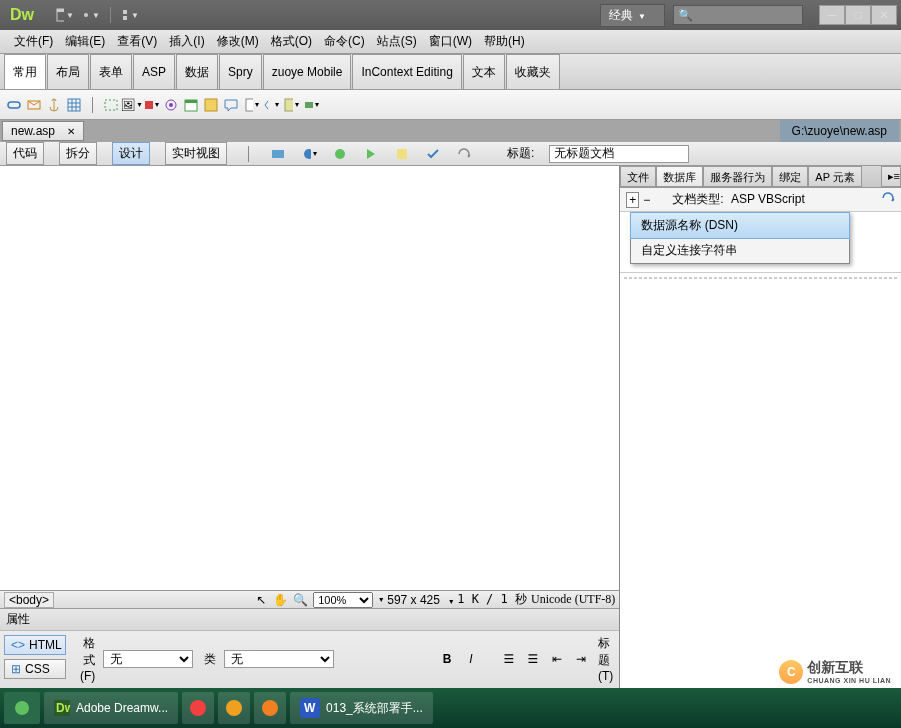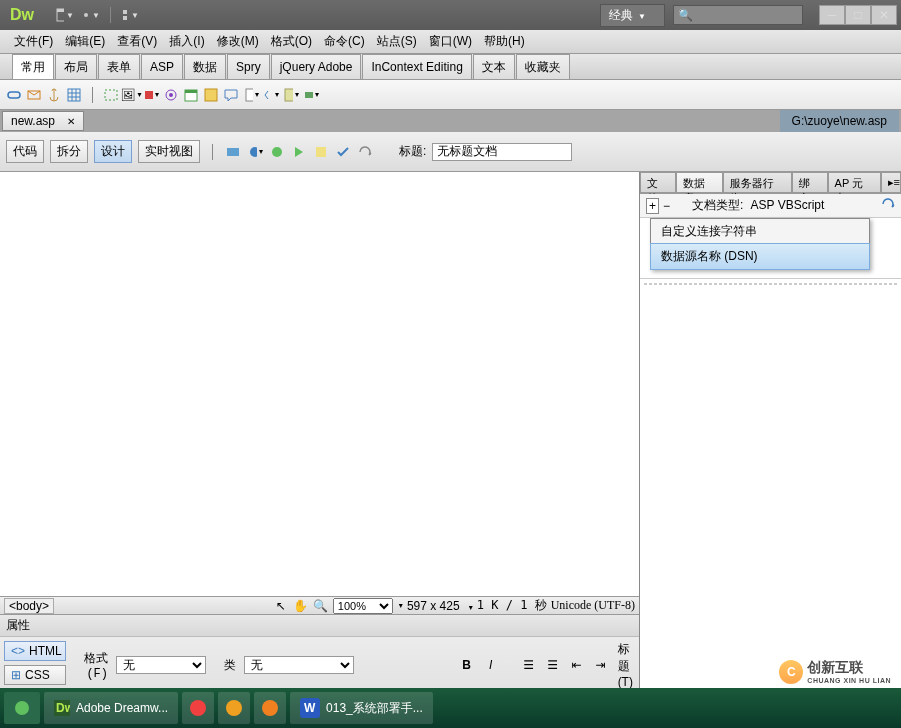--- a/index.html
+++ b/index.html
@@ -9,29 +9,29 @@
 .tb-icon{width:18px;height:18px;margin:0 4px;display:inline-flex;align-items:center;justify-content:center;cursor:pointer}
 .tb-sep{width:1px;height:16px;background:#888;margin:0 6px}
 .dropdown-arrow{font-size:8px;margin-left:2px}
 .classic-select{background:#777;border:1px solid #555;padding:2px 18px 2px 8px;color:#fff;margin-left:auto;position:relative}
 .search-box{background:#888;border:1px solid #555;width:130px;height:20px;margin:0 8px;display:flex;align-items:center;padding:0 4px}
 .search-box input{background:transparent;border:none;outline:none;width:100%;color:#eee}
 .win-controls{display:flex;gap:0;margin-left:8px}
 .win-btn{width:26px;height:20px;background:#ccc;border:1px solid #999;display:flex;align-items:center;justify-content:center;font-family:Arial;cursor:pointer}
 .menubar{height:24px;background:linear-gradient(#e8e8e8,#d4d4d4);display:flex;align-items:center;padding:0 8px;border-bottom:1px solid #999}
 .menu-item{padding:2px 6px;cursor:pointer}
-.insert-tabs{height:26px;background:linear-gradient(#e8e8e8,#d0d0d0);display:flex;align-items:stretch;border-bottom:1px solid #999;padding-left:12px}
+.insert-tabs{height:36px;background:linear-gradient(#e8e8e8,#d0d0d0);display:flex;align-items:stretch;border-bottom:1px solid #999;padding-left:4px}
 .itab{padding:3px 8px;border:1px solid #999;border-bottom:none;background:linear-gradient(#f0f0f0,#ddd);margin-right:1px;cursor:pointer;display:flex;align-items:center}
 .itab.active{background:#fff}
 .insert-toolbar{height:30px;background:linear-gradient(#f8f8f8,#e8e8e8);display:flex;align-items:center;padding:0 6px;border-bottom:1px solid #999;gap:4px}
 .doc-tabs{height:22px;background:#a5a5a5;display:flex;align-items:center;padding:0 2px}
 .doc-tab{background:linear-gradient(#f4f4f4,#e0e0e0);border:1px solid #888;padding:2px 8px;display:flex;align-items:center;gap:12px;cursor:pointer}
 .doc-tab .close{font-size:10px;cursor:pointer}
 .doc-path{margin-left:auto;padding-right:8px;color:#000000;background:#8a9fb0;height:100%;display:flex;align-items:center;padding:0 12px}
-.doc-toolbar{height:40px;background:linear-gradient(#f0f0f0,#dcdcdc);display:flex;align-items:center;padding:0 6px;border-bottom:1px solid #999;gap:6px}
+.doc-toolbar{height:24px;background:linear-gradient(#f0f0f0,#dcdcdc);display:flex;align-items:center;padding:0 6px;border-bottom:1px solid #999;gap:15px}
 .view-btn{border:1px solid #999;background:linear-gradient(#fafafa,#e4e4e4);padding:2px 6px;cursor:pointer}
 .view-btn.active{background:linear-gradient(#d8e8f8,#c0d8f0);border-color:#7a9fd0}
 .main-area{display:flex;height:530px}
 .design-view{flex:1;background:#fff;display:flex;flex-direction:column;border-right:1px solid #888}
 .canvas{flex:1;background:#fff}
 .tag-selector{height:18px;background:linear-gradient(#f0f0f0,#ddd);border-top:1px solid #999;display:flex;align-items:center;padding:0 4px;font-family:monospace}
 .tag-selector .tag{border:1px solid #aaa;padding:0 4px;background:#eee;cursor:pointer}
 .status-tools{margin-left:auto;display:flex;align-items:center;gap:4px}
 .panels{width:290px;background:#e8e8e8;display:flex;flex-direction:column}
 .panel-tabs{height:22px;display:flex;background:linear-gradient(#d8d8d8,#c8c8c8);border-bottom:1px solid #999}
@@ -46,21 +46,21 @@
 .cm-item:hover,.cm-item.hover{background:linear-gradient(#d8ebf8,#b8d8f4);border:1px solid #7aacde;margin:-1px}
 .db-content{padding:2px;border-top:1px solid #ccc;margin-top:60px}
 .db-line{height:2px;border:1px dashed #ccc;margin:2px}
 .properties{height:88px;background:linear-gradient(#f0f0f0,#e0e0e0);border-top:1px solid #999}
 .prop-title{padding:2px 6px;background:linear-gradient(#e8e8e8,#d8d8d8);border-bottom:1px solid #bbb;font-family:Liberation Serif, serif}
 .prop-body{display:flex;padding:4px;gap:6px}
 .prop-left{display:flex;flex-direction:column;gap:4px}
 .prop-btn{border:1px solid #999;background:linear-gradient(#fafafa,#e4e4e4);padding:2px 6px;cursor:pointer;display:flex;align-items:center;gap:4px;width:62px}
 .prop-btn.active{border-color:#7a9fd0;background:linear-gradient(#e8f0fa,#d0e0f4)}
 .prop-grid{display:grid;grid-template-columns:auto auto auto auto auto auto;gap:4px 8px;align-items:center}
-.prop-grid label{font-family:Liberation Mono, monospace;text-align:right}
+.prop-grid label{font-family:Liberation Sans, sans-serif;text-align:right}
 .prop-grid select,.prop-grid input{border:1px solid #999;height:18px;background:#fff;padding:0 2px}
 .fmt-tools{display:flex;gap:6px;align-items:center;margin-left:auto}
 .fmt-btn{width:18px;height:18px;border:1px solid transparent;display:flex;align-items:center;justify-content:center;cursor:pointer}
 .taskbar{position:absolute;bottom:0;left:0;right:0;height:40px;background:linear-gradient(#1a5a3a,#0a3a2a);display:flex;align-items:center;padding:0 4px;gap:4px}
 .task-item{background:rgba(255,255,255,0.15);height:32px;padding:0 10px;display:flex;align-items:center;color:#fff;border-radius:2px;cursor:pointer;gap:6px}
 .watermark{position:absolute;right:10px;bottom:44px;opacity:0.7;display:flex;align-items:center;gap:4px;font-weight:bold}
 .watermark .icon{width:24px;height:24px;background:linear-gradient(#ffb020,#ff8000);border-radius:50%;display:flex;align-items:center;justify-content:center;color:#fff}
 svg{pointer-events:none}
 .icn{width:16px;height:16px;display:inline-flex;align-items:center;justify-content:center}
 </style>
@@ -117,21 +117,21 @@
   <span class="menu-item">帮助(H)</span>
 </div>
 
 <div class="insert-tabs">
   <div class="itab active">常用</div>
   <div class="itab">布局</div>
   <div class="itab">表单</div>
   <div class="itab">ASP</div>
   <div class="itab">数据</div>
   <div class="itab">Spry</div>
-  <div class="itab">jQuery Adobe</div>
+  <div class="itab">zuoye Mobile</div>
   <div class="itab">InContext Editing</div>
   <div class="itab">文本</div>
   <div class="itab">收藏夹</div>
 </div>
 
 <div class="insert-toolbar">
   <span class="icn">
       <svg width="16" height="16">
         <rect x="2" y="5" width="12" height="6" rx="3" fill="none" stroke="#3a7abd" stroke-width="1.5"></rect>
       </svg>
@@ -351,22 +351,22 @@
       <div class="db-header">
         <span style="border:1px solid #888;padding:0 2px;background:#fff;cursor:pointer">+</span>
         <span style="padding:0 4px;cursor:pointer">−</span>
         <span class="lbl"><span>文档类型:</span> <span>ASP VBScript</span></span>
         <span class="refresh"><svg width="14" height="14">
               <path d="M2 7a5 5 0 119 3" stroke="#3a7abd" fill="none" stroke-width="1.5"></path>
               <path d="M11 10l2-1-1-2" stroke="#3a7abd" fill="none"></path>
             </svg></span>
       </div>
       <div class="context-menu">
+        <div class="cm-item hover">数据源名称 (DSN)</div>
         <div class="cm-item">自定义连接字符串</div>
-        <div class="cm-item hover">数据源名称 (DSN)</div>
       </div>
       <div class="db-content">
         <div class="db-line"></div>
       </div>
     </div>
   </div>
 </div>
 
 <div class="watermark">
   <div class="icon">C</div>

